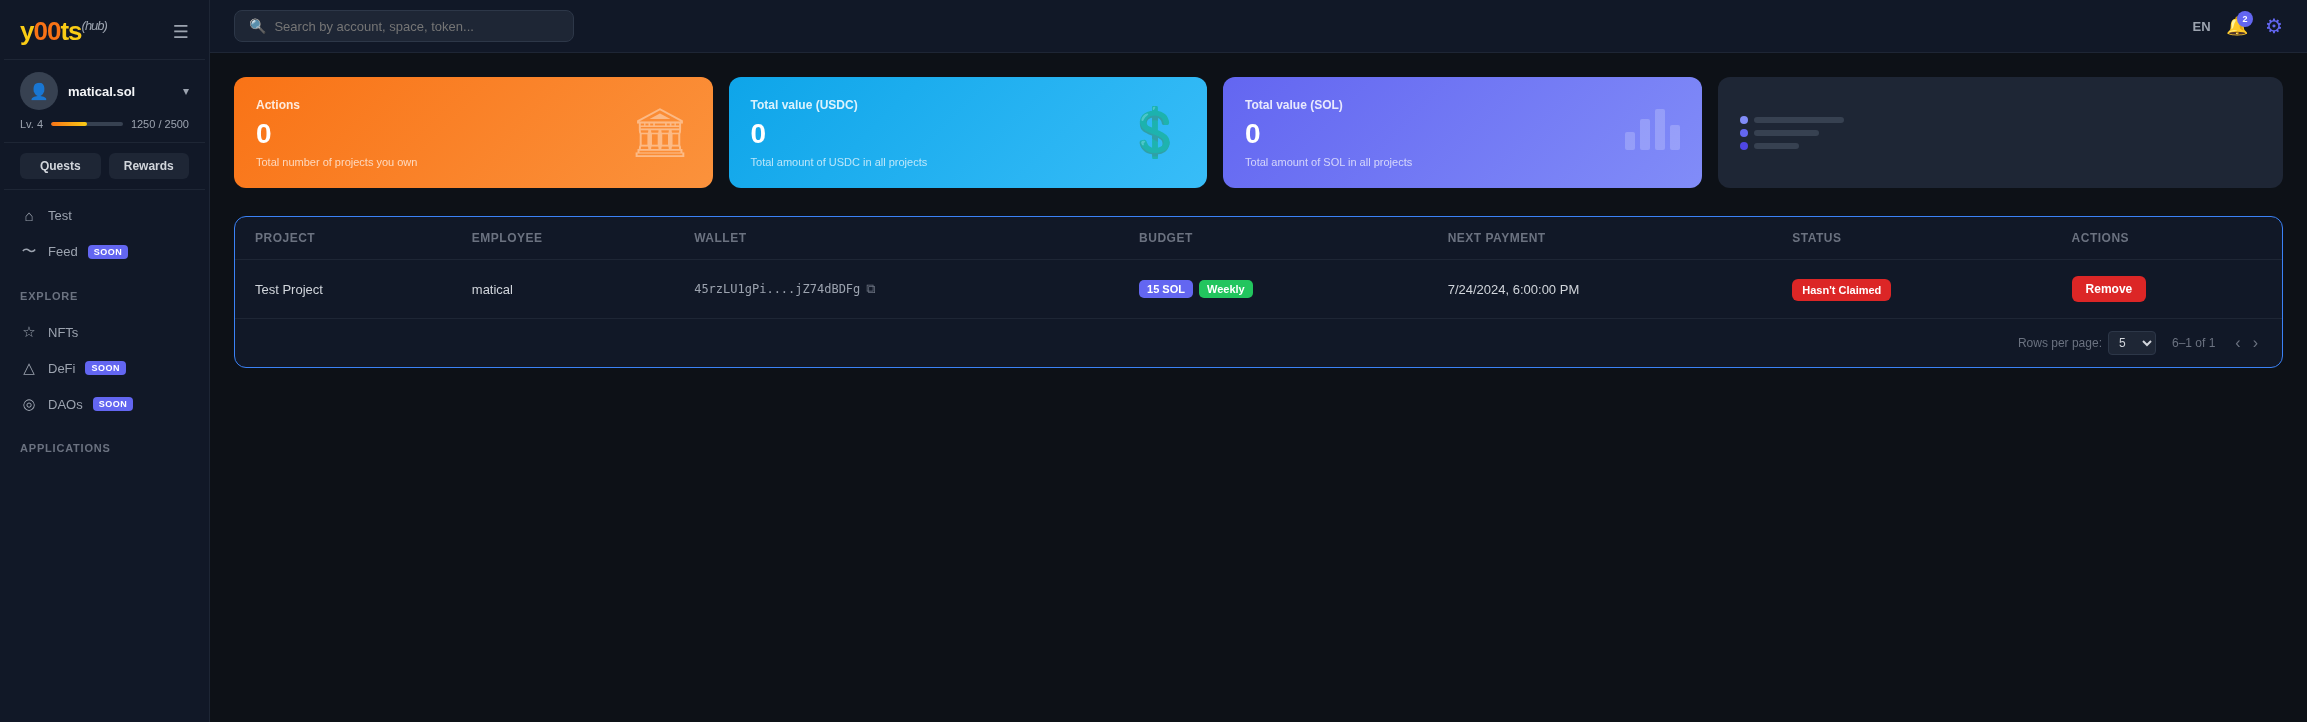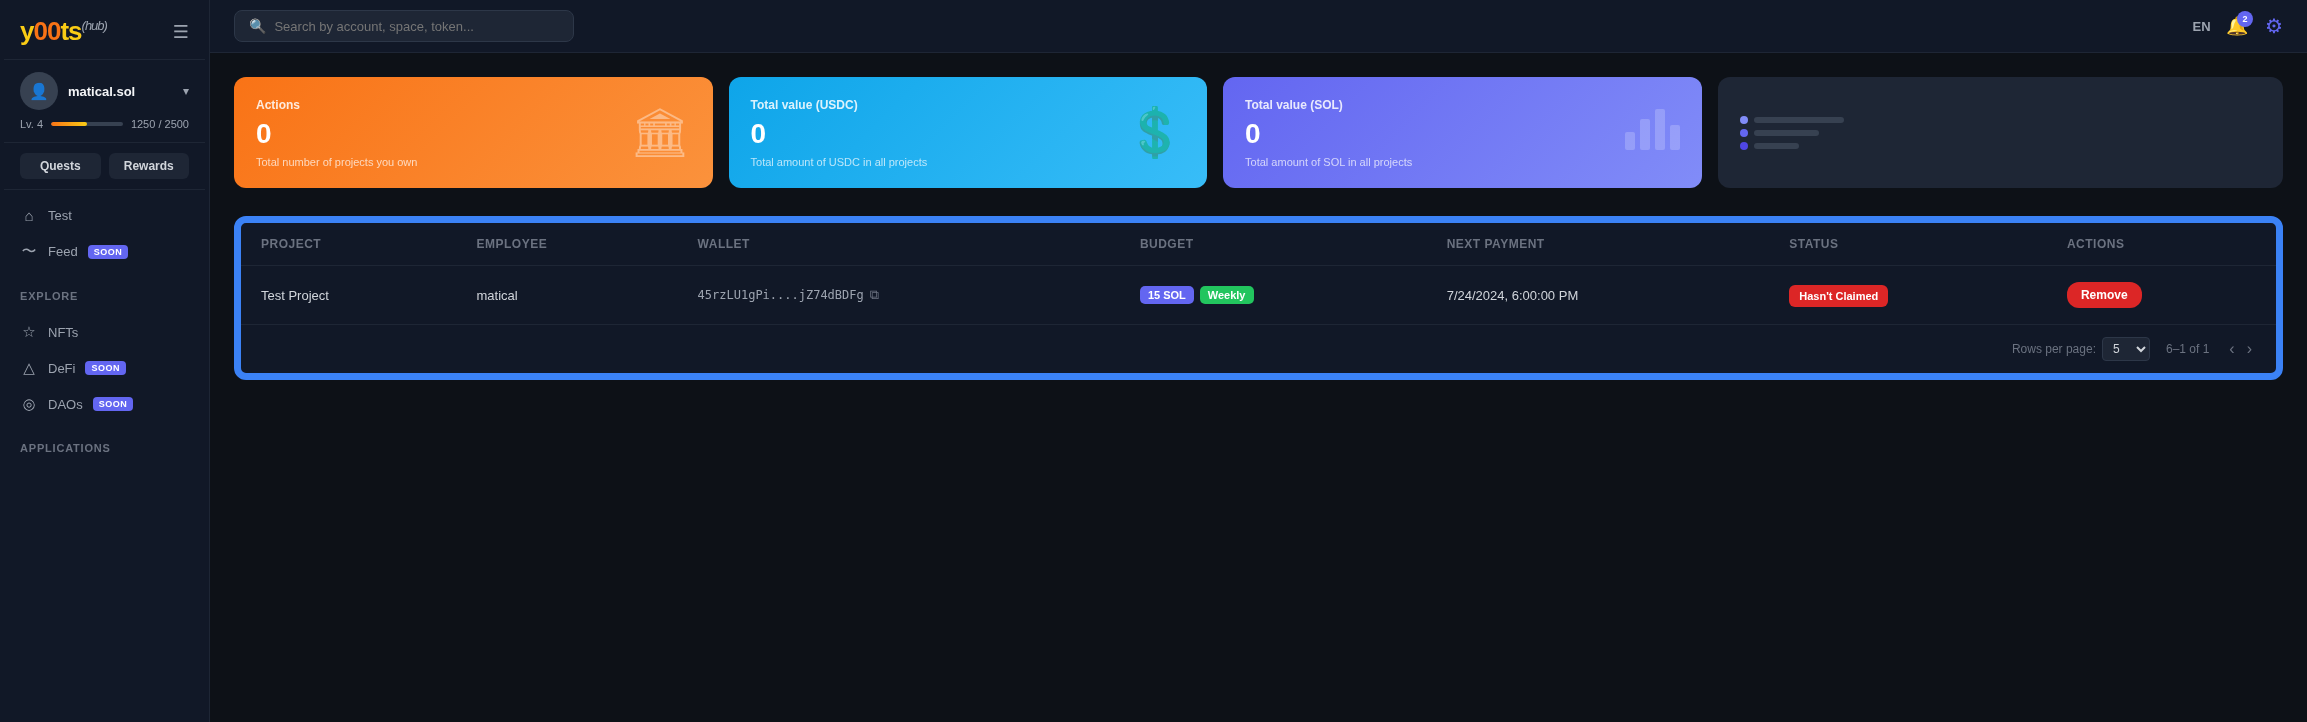--- a/index.html
+++ b/index.html
@@ -433,21 +433,21 @@
       align-items: center;
       justify-content: center;
       cursor: pointer;
       font-size: 16px;
     }
 
     .table-container {
       background: #111827;
       border-radius: 12px;
       overflow: hidden;
-      border: 7px solid #3b82f6;
+      border: 1px solid #3b82f6;
     }
 
     table {
       width: 100%;
       border-collapse: collapse;
     }
 
     thead {
       border-bottom: 1px solid #1e2635;
     }
@@ -520,21 +520,21 @@
       padding: 5px 10px;
       border-radius: 6px;
       white-space: nowrap;
     }
 
     .remove-btn {
       background: #dc2626;
       color: white;
       border: none;
       padding: 6px 14px;
-      border-radius: 12px;
+      border-radius: 6px;
       font-size: 12px;
       font-weight: 600;
       cursor: pointer;
     }
 
     .table-footer {
       display: flex;
       align-items: center;
       justify-content: flex-end;
       padding: 12px 20px;

